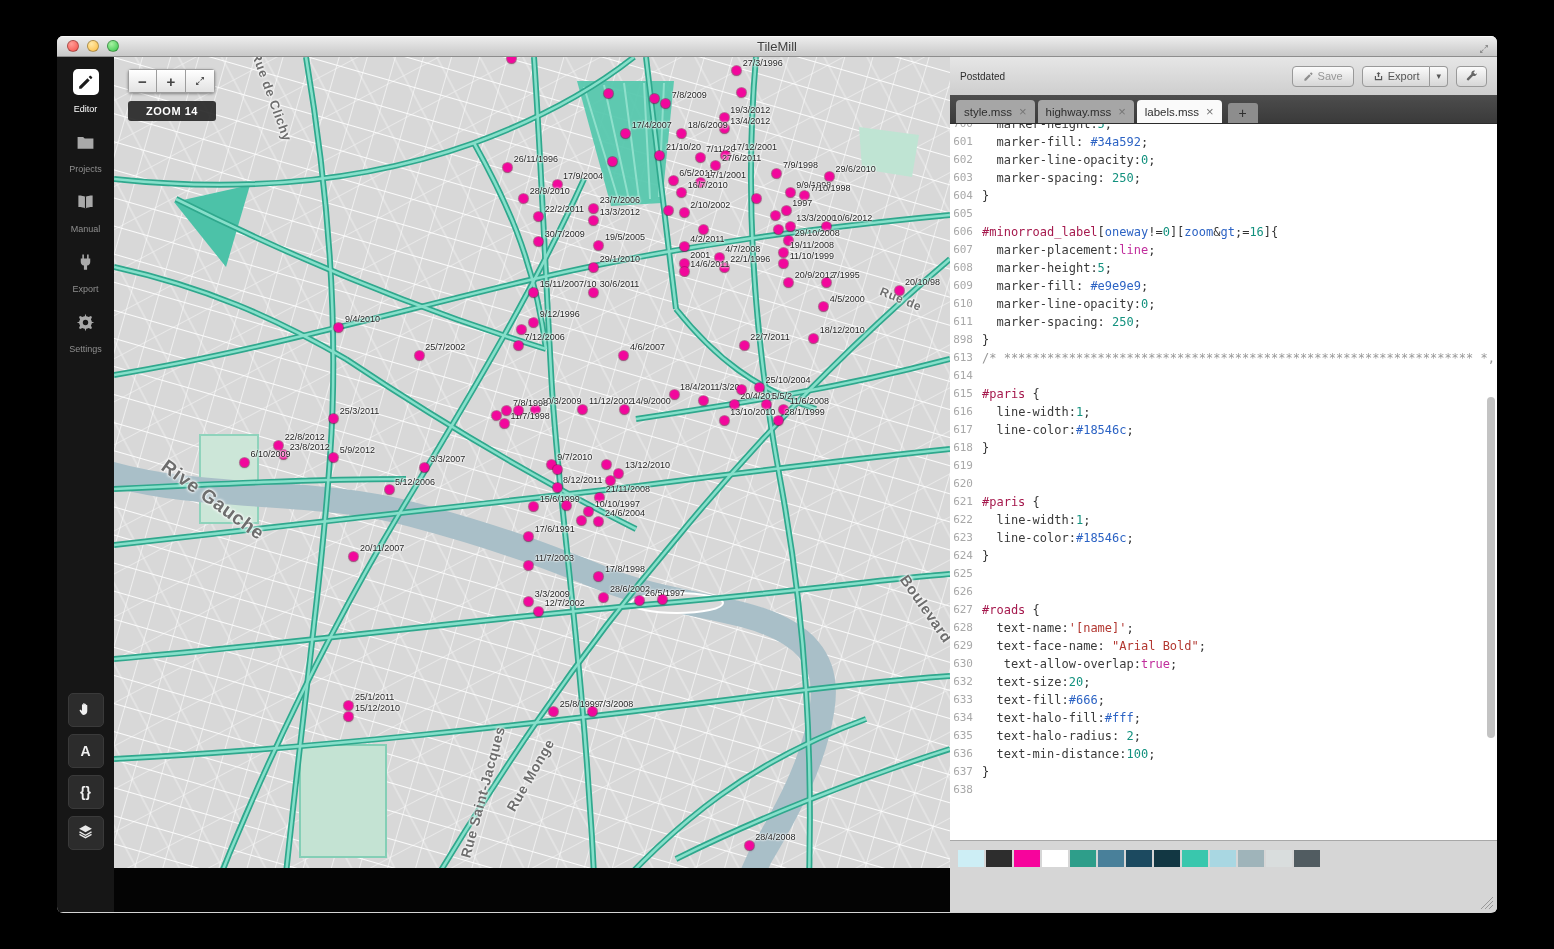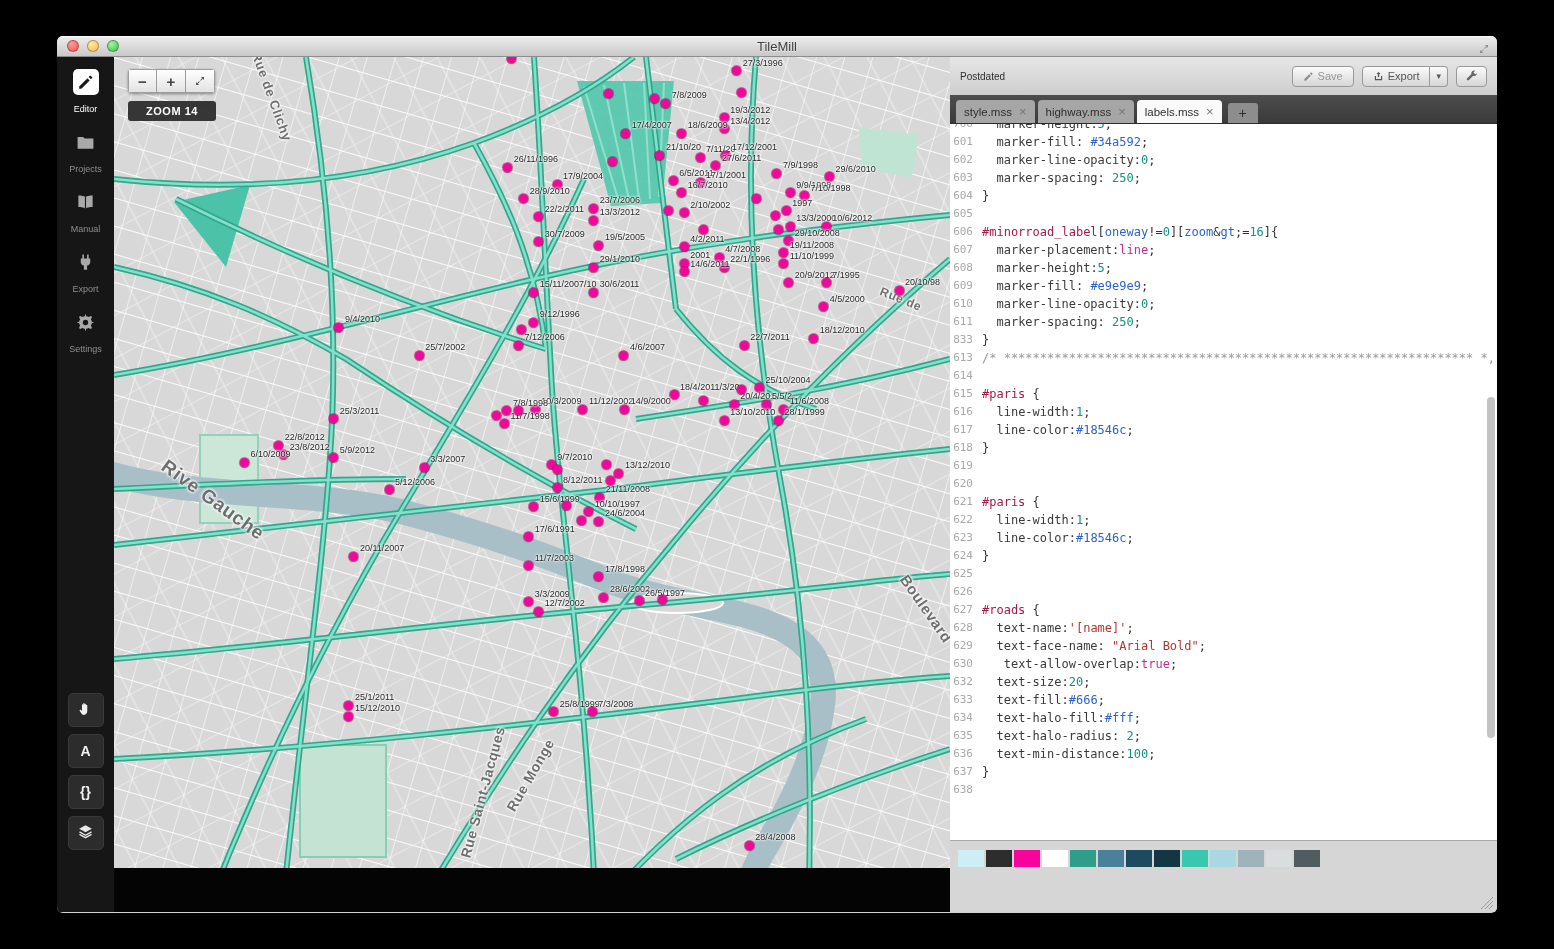--- a/index.html
+++ b/index.html
@@ -732,21 +732,21 @@
             <div class="cl"><span class="ln">602</span><span class="ct">  <span class="tok-p">marker-line-opacity</span>:<span class="tok-n">0</span>;</span></div>
             <div class="cl"><span class="ln">603</span><span class="ct">  <span class="tok-p">marker-spacing</span>: <span class="tok-n">250</span>;</span></div>
             <div class="cl"><span class="ln">604</span><span class="ct">}</span></div>
             <div class="cl"><span class="ln">605</span><span class="ct"></span></div>
             <div class="cl"><span class="ln">606</span><span class="ct"><span class="tok-sel">#minorroad_label</span>[<span class="tok-a">oneway</span>!=<span class="tok-n">0</span>][<span class="tok-a">zoom</span>&amp;<span class="tok-a">gt</span>;=<span class="tok-n">16</span>]{</span></div>
             <div class="cl"><span class="ln">607</span><span class="ct">  <span class="tok-p">marker-placement</span>:<span class="tok-k">line</span>;</span></div>
             <div class="cl"><span class="ln">608</span><span class="ct">  <span class="tok-p">marker-height</span>:<span class="tok-n">5</span>;</span></div>
             <div class="cl"><span class="ln">609</span><span class="ct">  <span class="tok-p">marker-fill</span>: <span class="tok-h">#e9e9e9</span>;</span></div>
             <div class="cl"><span class="ln">610</span><span class="ct">  <span class="tok-p">marker-line-opacity</span>:<span class="tok-n">0</span>;</span></div>
             <div class="cl"><span class="ln">611</span><span class="ct">  <span class="tok-p">marker-spacing</span>: <span class="tok-n">250</span>;</span></div>
-            <div class="cl"><span class="ln">833</span><span class="ct">}</span></div>
+            <div class="cl"><span class="ln">898</span><span class="ct">}</span></div>
             <div class="cl"><span class="ln">613</span><span class="ct"><span class="tok-c">/* ***************************************************************** *,</span></span></div>
             <div class="cl"><span class="ln">614</span><span class="ct"></span></div>
             <div class="cl"><span class="ln">615</span><span class="ct"><span class="tok-sel">#paris</span> {</span></div>
             <div class="cl"><span class="ln">616</span><span class="ct">  <span class="tok-p">line-width</span>:<span class="tok-n">1</span>;</span></div>
             <div class="cl"><span class="ln">617</span><span class="ct">  <span class="tok-p">line-color</span>:<span class="tok-h">#18546c</span>;</span></div>
             <div class="cl"><span class="ln">618</span><span class="ct">}</span></div>
             <div class="cl"><span class="ln">619</span><span class="ct"></span></div>
             <div class="cl"><span class="ln">620</span><span class="ct"></span></div>
             <div class="cl"><span class="ln">621</span><span class="ct"><span class="tok-sel">#paris</span> {</span></div>
             <div class="cl"><span class="ln">622</span><span class="ct">  <span class="tok-p">line-width</span>:<span class="tok-n">1</span>;</span></div>

